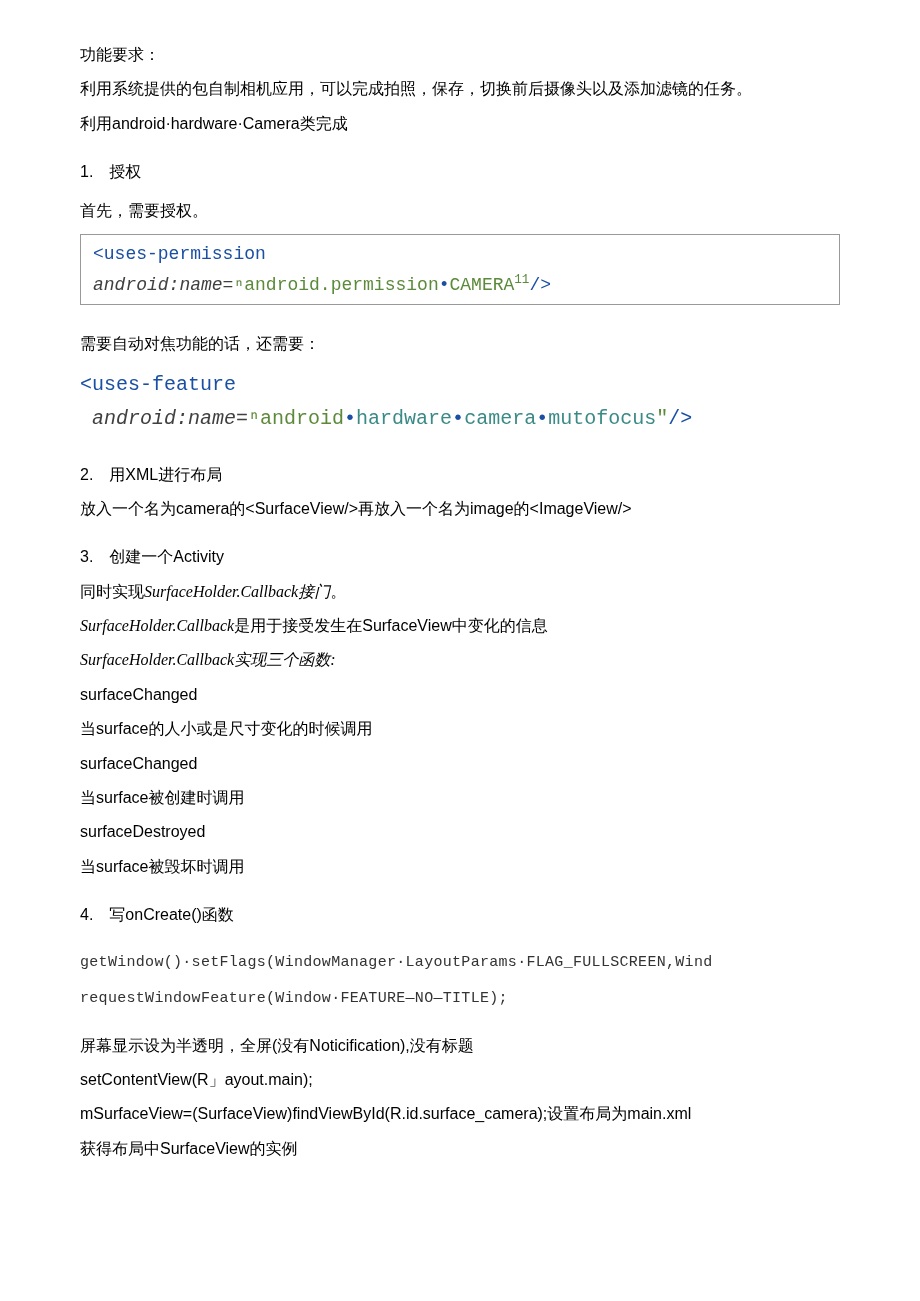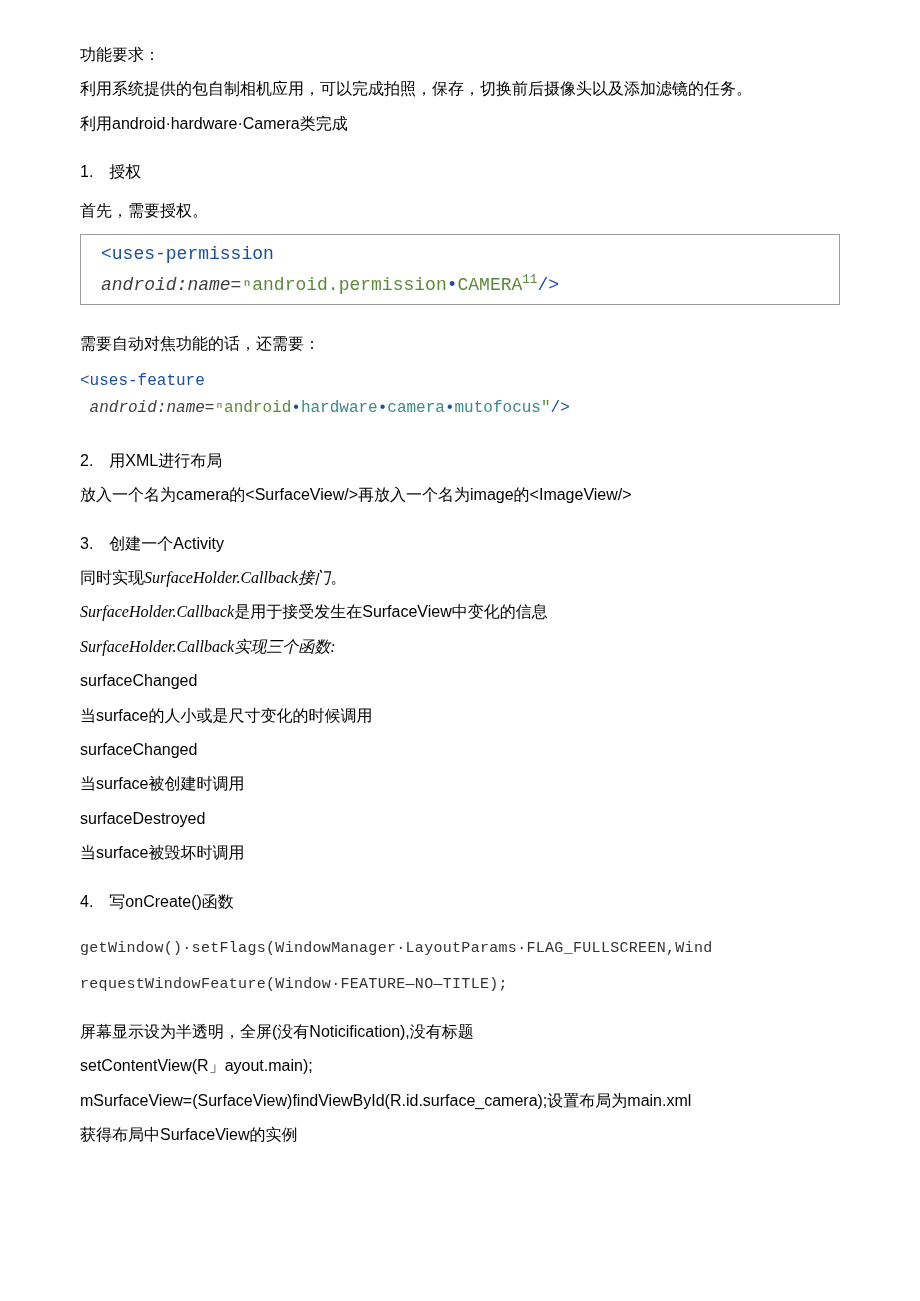--- a/index.html
+++ b/index.html
@@ -12,29 +12,29 @@
       margin: 0;
       padding: 40px 80px;
       width: 920px;
     }
     .para { margin: 0 0 4px 0; }
     .section-num { margin-top: 18px; }
     .first-line { margin-top: 8px; }
     .after-space { margin-bottom: 14px; }
     .code-box {
       border: 1px solid #999;
-      padding: 4px 20px;
+      padding: 4px 12px;
       margin: 8px 0 24px 0;
       font-family: "Courier New", monospace;
       font-size: 18px;
       line-height: 1.7;
     }
     .code-plain {
       font-family: "Courier New", monospace;
-      font-size: 16px;
+      font-size: 20px;
       line-height: 1.7;
       margin: 8px 0 24px 0;
       color: #444;
     }
     .blue { color: #1a4fa3; }
     .purple { color: #404040; font-style: italic; }
     .green { color: #5b8a3a; }
     .teal { color: #3a8a86; }
     .sup { font-size: 0.7em; vertical-align: super; }
     .ital { font-style: italic; font-family: "Times New Roman", serif; }

